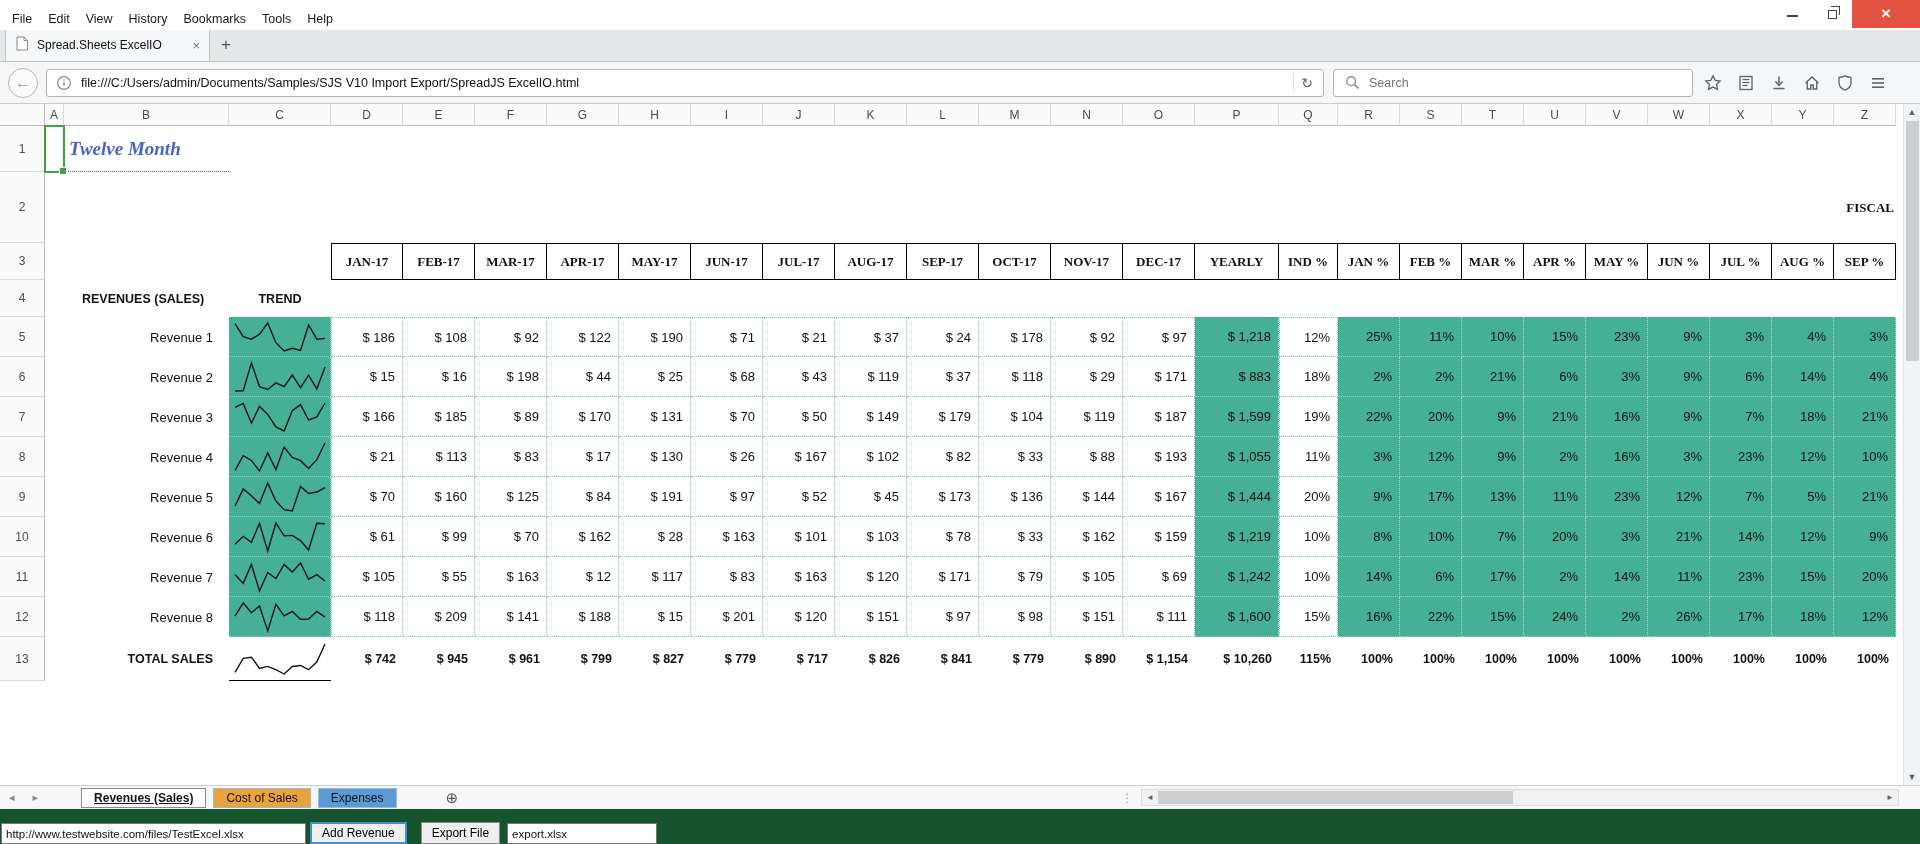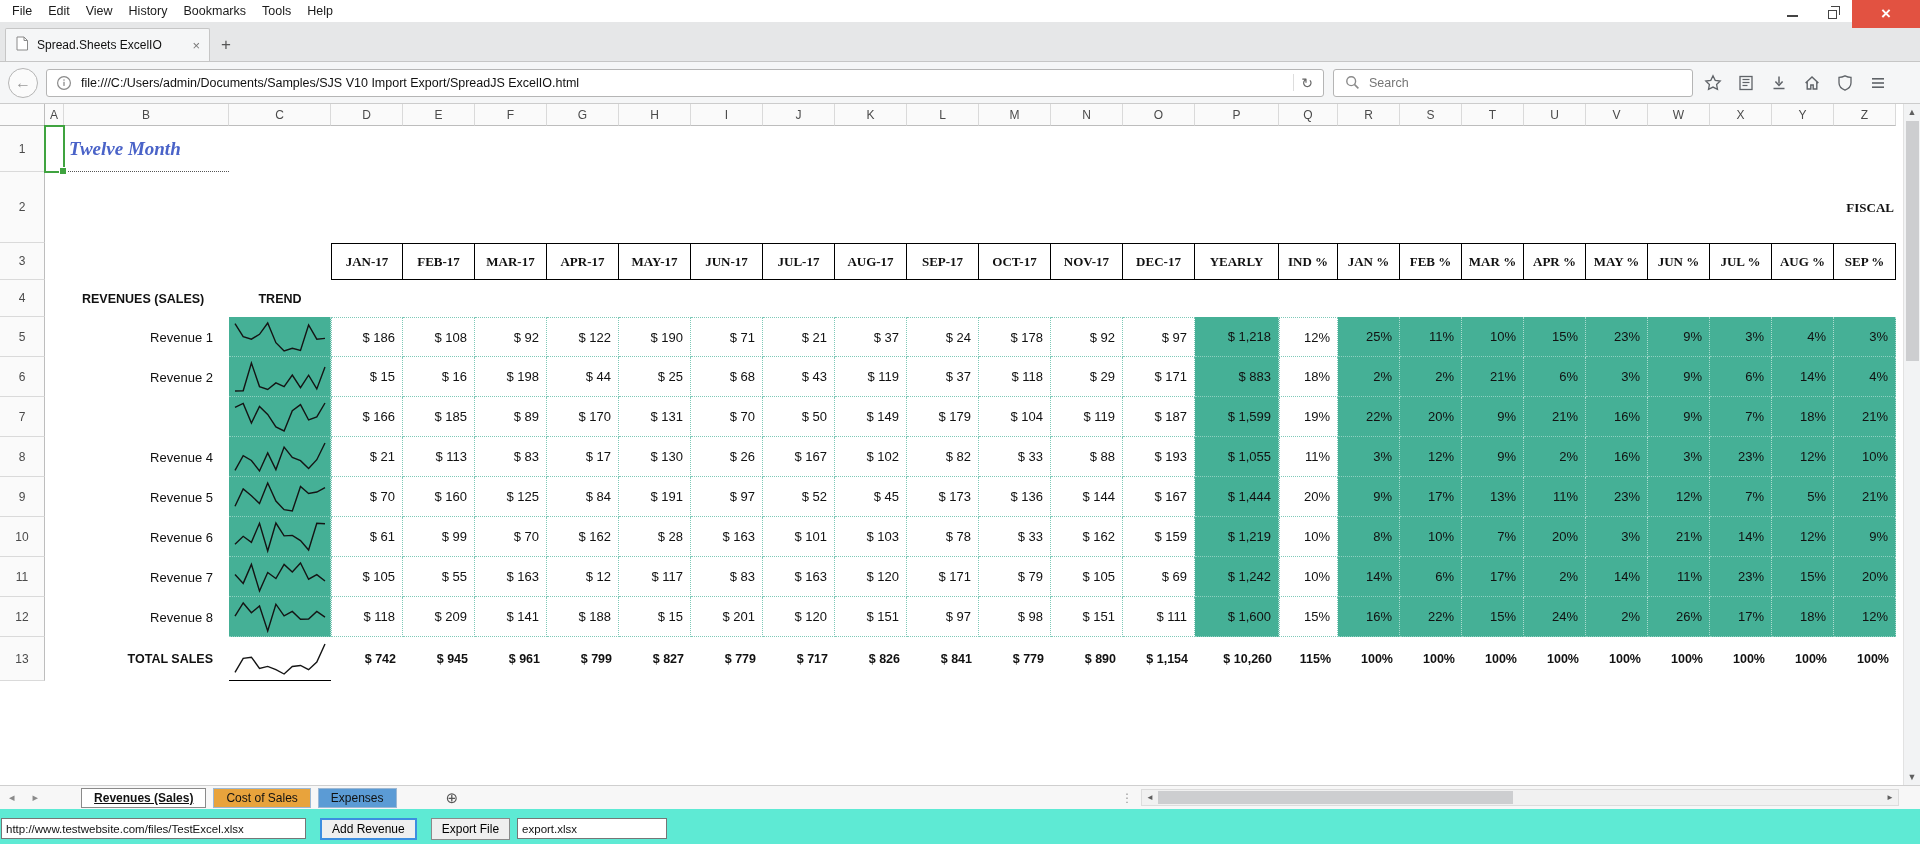--- a/index.html
+++ b/index.html
@@ -1,20 +1,20 @@
 <!DOCTYPE html>
 <html style="--teal: #45B096; --teal-dot: #7FC9B8; --title-blue: #4A63C8; --sel-green: #3FA33F; --close-red: #E25241;"><head>
 <meta charset="utf-8">
 <style>
   *{margin:0;padding:0;box-sizing:border-box}
   html,body{width:1920px;height:844px;overflow:hidden;background:#fff;
     font-family:"Liberation Sans",sans-serif;position:relative;color:#111}
 
   
-  .menubar{position:absolute;top:0;left:0;right:0;height:22px;background:#fff;
+  .menubar{position:absolute;top:8px;left:0;right:0;height:22px;background:#fff;
     display:flex;align-items:center;padding-left:4px;font-size:12.5px;color:#1a1a1a;z-index:6}
   .menubar span{padding:3px 8px;cursor:default}
 
   .winctrl{position:absolute;top:0;right:0;height:28px;display:flex;z-index:10}
   .winbtn{width:40px;display:flex;align-items:center;justify-content:center}
   .glyph-min{width:11px;height:5px;border-bottom:2px solid #444}
   .glyph-restore{width:9px;height:9px;border:1.5px solid #444;position:relative}
   .glyph-restore::before{content:'';position:absolute;left:2.5px;top:-5px;width:8px;height:8px;
     border-top:1.5px solid #444;border-right:1.5px solid #444}
   .winbtn.close{width:68px;background:var(--close-red);color:#fff;font-size:17px;font-weight:bold}
@@ -99,28 +99,28 @@
   .sheettab.active{font-weight:bold;text-decoration:underline;border-color:#8a8a8a}
   .addsheet{margin-left:42px;color:#555;font-size:15px}
   .grip{margin-left:auto;color:#999;font-size:12px;padding:0 8px}
   .hsb{width:758px;height:17px;display:flex;align-items:center;background:#f1f1f1;
     border:1px solid #dcdcdc;margin-right:21px}
   .hsb-btn{width:16px;text-align:center;font-size:8px;color:#5f5f5f}
   .hsb-track{flex:1;height:100%;position:relative}
   .hsb-thumb{position:absolute;left:0;top:1px;height:13px;width:355px;background:#cdced0}
 
   
-  .bottombar{position:absolute;left:0;right:0;bottom:0;height:35px;background:#5eead4;
-    display:flex;align-items:center;padding-top:4px;z-index:5}
+  .bottombar{position:absolute;left:0;right:0;bottom:0;height:35px;background:#14532d;
+    display:flex;align-items:flex-end;padding-top:4px;z-index:5}
   .bb-input{height:21px;border:1px solid #767676;font-size:11.5px;padding:0 4px;
     font-family:inherit;color:#111}
   #bbUrl{width:305px;margin-left:1px}
   .bb-btn{height:22px;font-size:12px;padding:0 10px;background:#efefef;border:1px solid #8a8a8a;
     font-family:inherit}
-  .bb-btn.primary{border:2px solid #3d8ee0;margin-left:14px}
+  .bb-btn.primary{border:2px solid #3d8ee0;margin-left:4px}
   .bb-btn.plain{margin-left:14px}
   #bbFile{width:150px;margin-left:7px}
 </style>
 </head>
 <body>
 
 <div class="menubar" id="menubar">
     <span>File</span>
     <span>Edit</span>
     <span>View</span>
@@ -340,20 +340,21 @@
       <div class="cell num dot dl" style="grid-area: 7 / 18;">18%</div>
       <div class="cell num teal tealr" style="grid-area: 7 / 19;">2%</div>
       <div class="cell num teal tealr" style="grid-area: 7 / 20;">2%</div>
       <div class="cell num teal tealr" style="grid-area: 7 / 21;">21%</div>
       <div class="cell num teal tealr" style="grid-area: 7 / 22;">6%</div>
       <div class="cell num teal tealr" style="grid-area: 7 / 23;">3%</div>
       <div class="cell num teal tealr" style="grid-area: 7 / 24;">9%</div>
       <div class="cell num teal tealr" style="grid-area: 7 / 25;">6%</div>
       <div class="cell num teal tealr" style="grid-area: 7 / 26;">14%</div>
       <div class="cell num teal tealr" style="grid-area: 7 / 27;">4%</div>
+      <div class="cell rowlabel" style="grid-area: 8 / 3;">Revenue 3</div>
       <div class="cell teal sparkcell tealr" style="grid-area: 8 / 4;">
         <svg width="96" height="34">
           <polyline points="3.0,7.3 11.2,3.4 19.4,23.0 27.5,6.5 35.7,14.4 43.9,26.9 52.1,31.0 60.3,10.8 68.5,4.6 76.6,20.0 84.8,16.9 93.0,3.0" fill="none" stroke="#141414" stroke-width="1.4"></polyline>
         </svg>
       </div>
       <div class="cell num dot dl" style="grid-area: 8 / 5;">$ 166</div>
       <div class="cell num dot" style="grid-area: 8 / 6;">$ 185</div>
       <div class="cell num dot" style="grid-area: 8 / 7;">$ 89</div>
       <div class="cell num dot" style="grid-area: 8 / 8;">$ 170</div>
       <div class="cell num dot" style="grid-area: 8 / 9;">$ 131</div>

